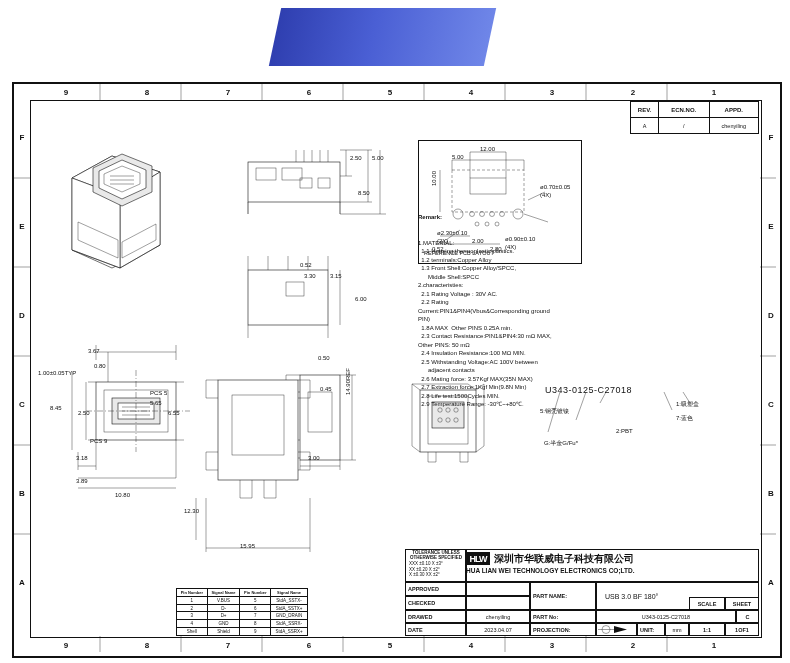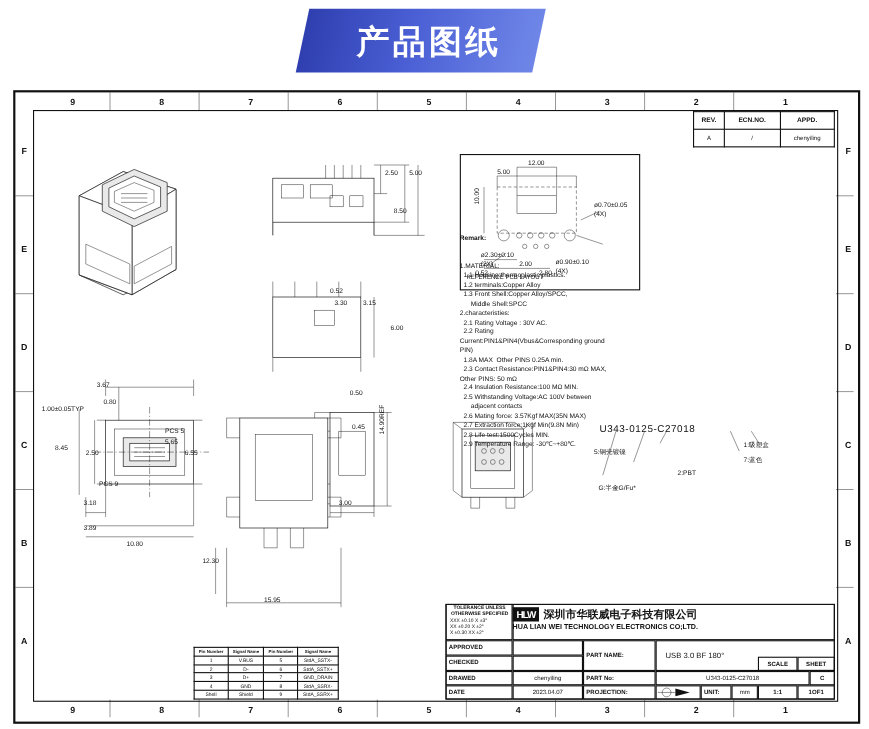--- a/index.html
+++ b/index.html
@@ -75,21 +75,20 @@
   .scl{stroke:#111;fill:none;stroke-width:.4;stroke-dasharray:6 2 1 2;}
   .fillg{fill:#e9e9e9;stroke:#111;stroke-width:.6;}
   .fillw{fill:#fff;stroke:#111;stroke-width:.6;}
 </style>
 </head>
 <body>
 
 <div class="page">
 
   <div class="banner"></div>
-  <div class="banner-title">产品图纸</div>
 
   <div class="frame-outer"></div>
   <div class="frame-inner"></div>
 
   <div class="colnum" style="left:60px;top:88px;">9</div>
   <div class="colnum" style="left:141px;top:88px;">8</div>
   <div class="colnum" style="left:222px;top:88px;">7</div>
   <div class="colnum" style="left:303px;top:88px;">6</div>
   <div class="colnum" style="left:384px;top:88px;">5</div>
   <div class="colnum" style="left:465px;top:88px;">4</div>

